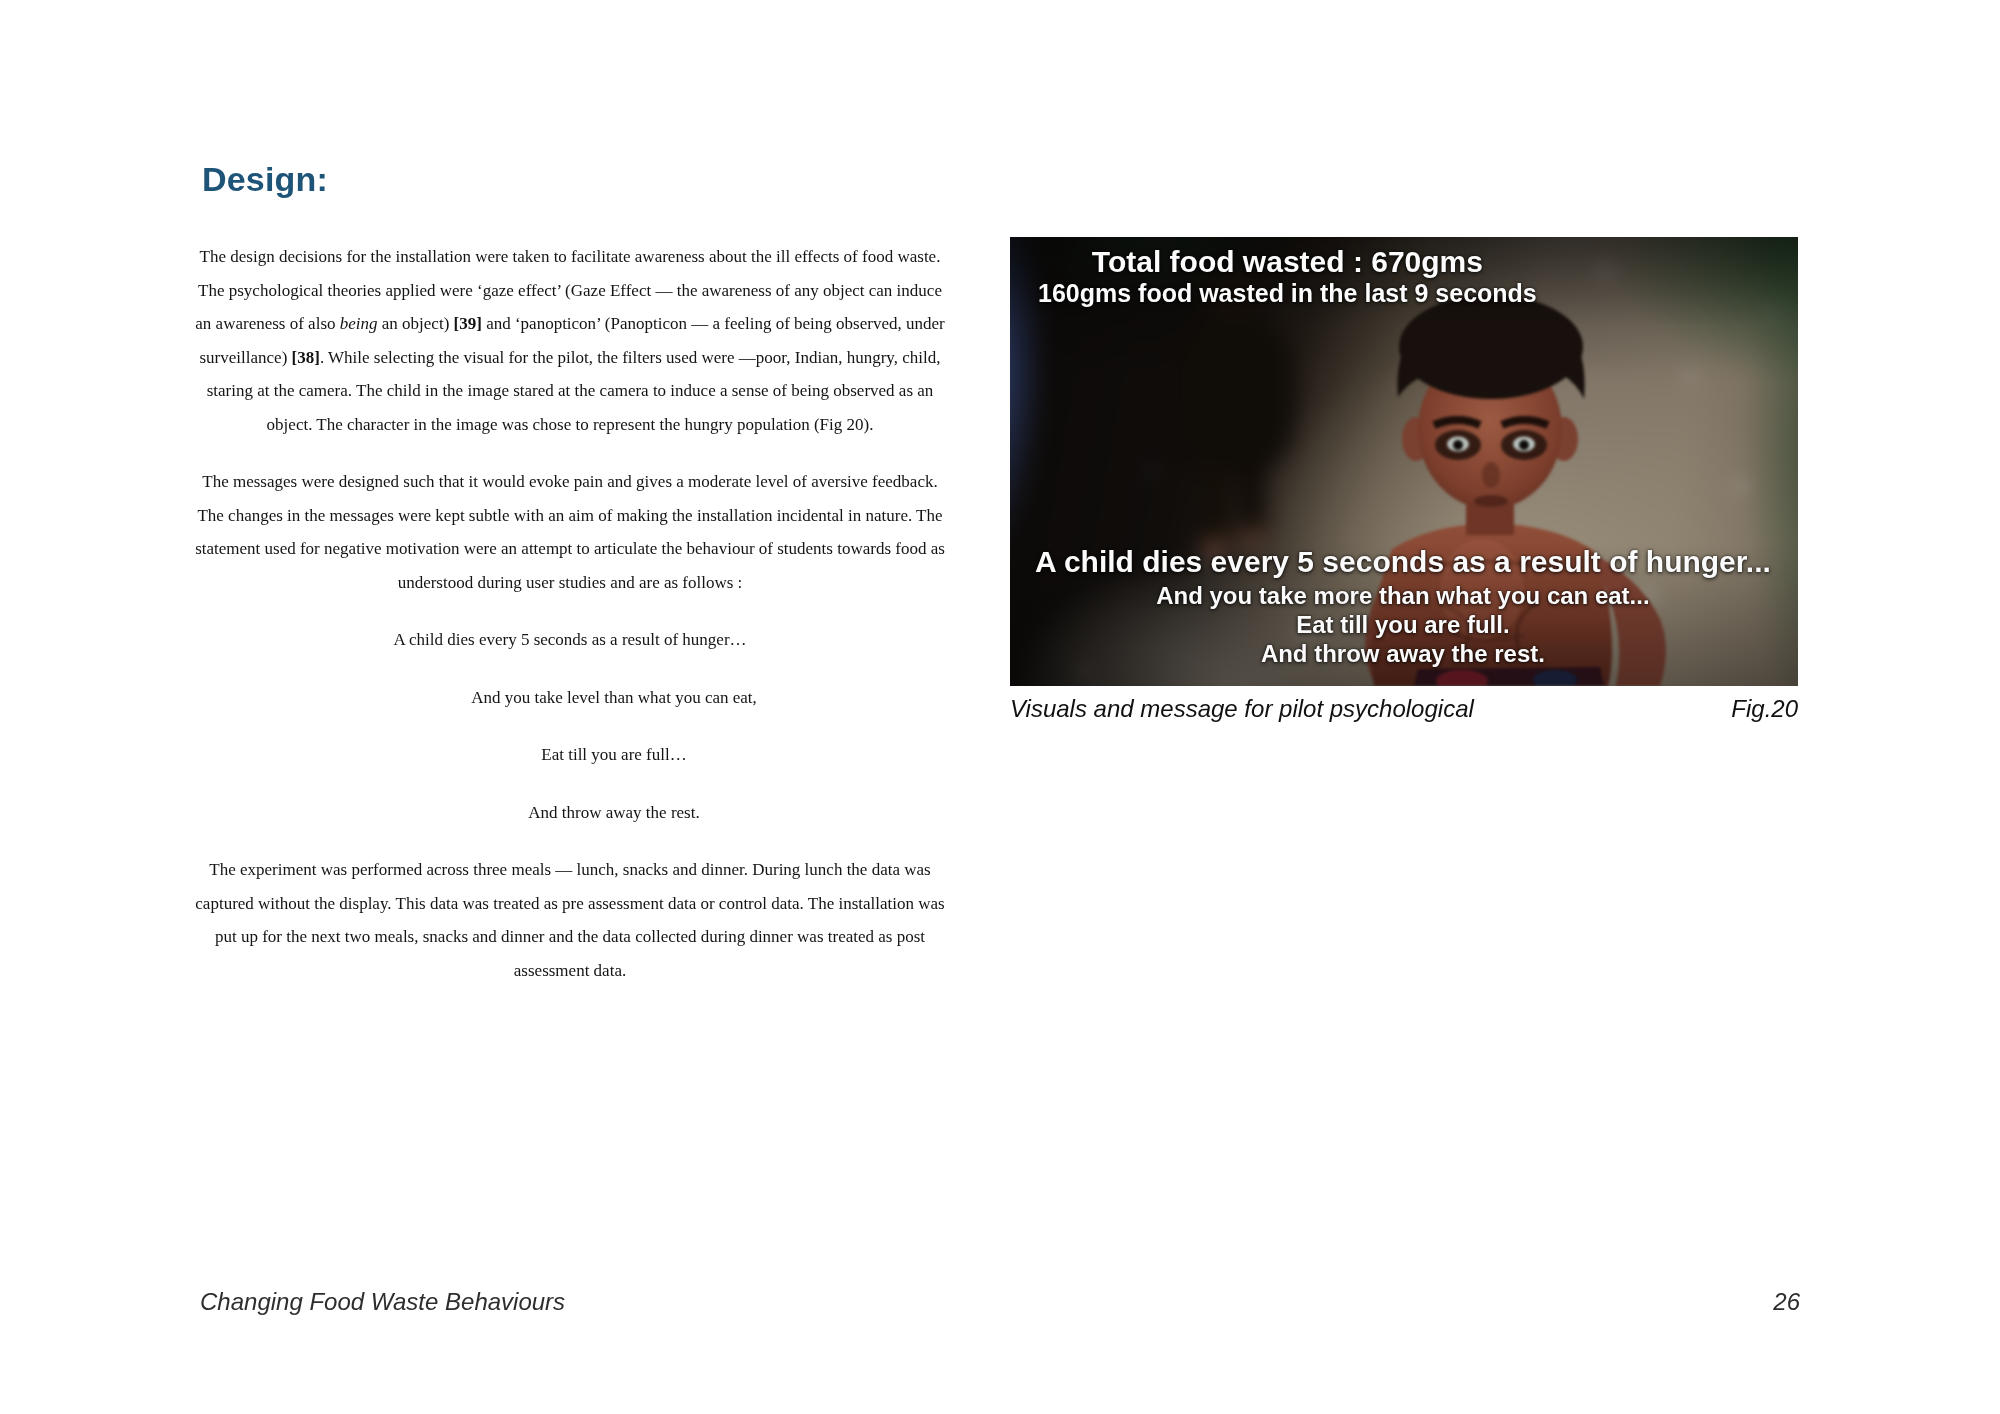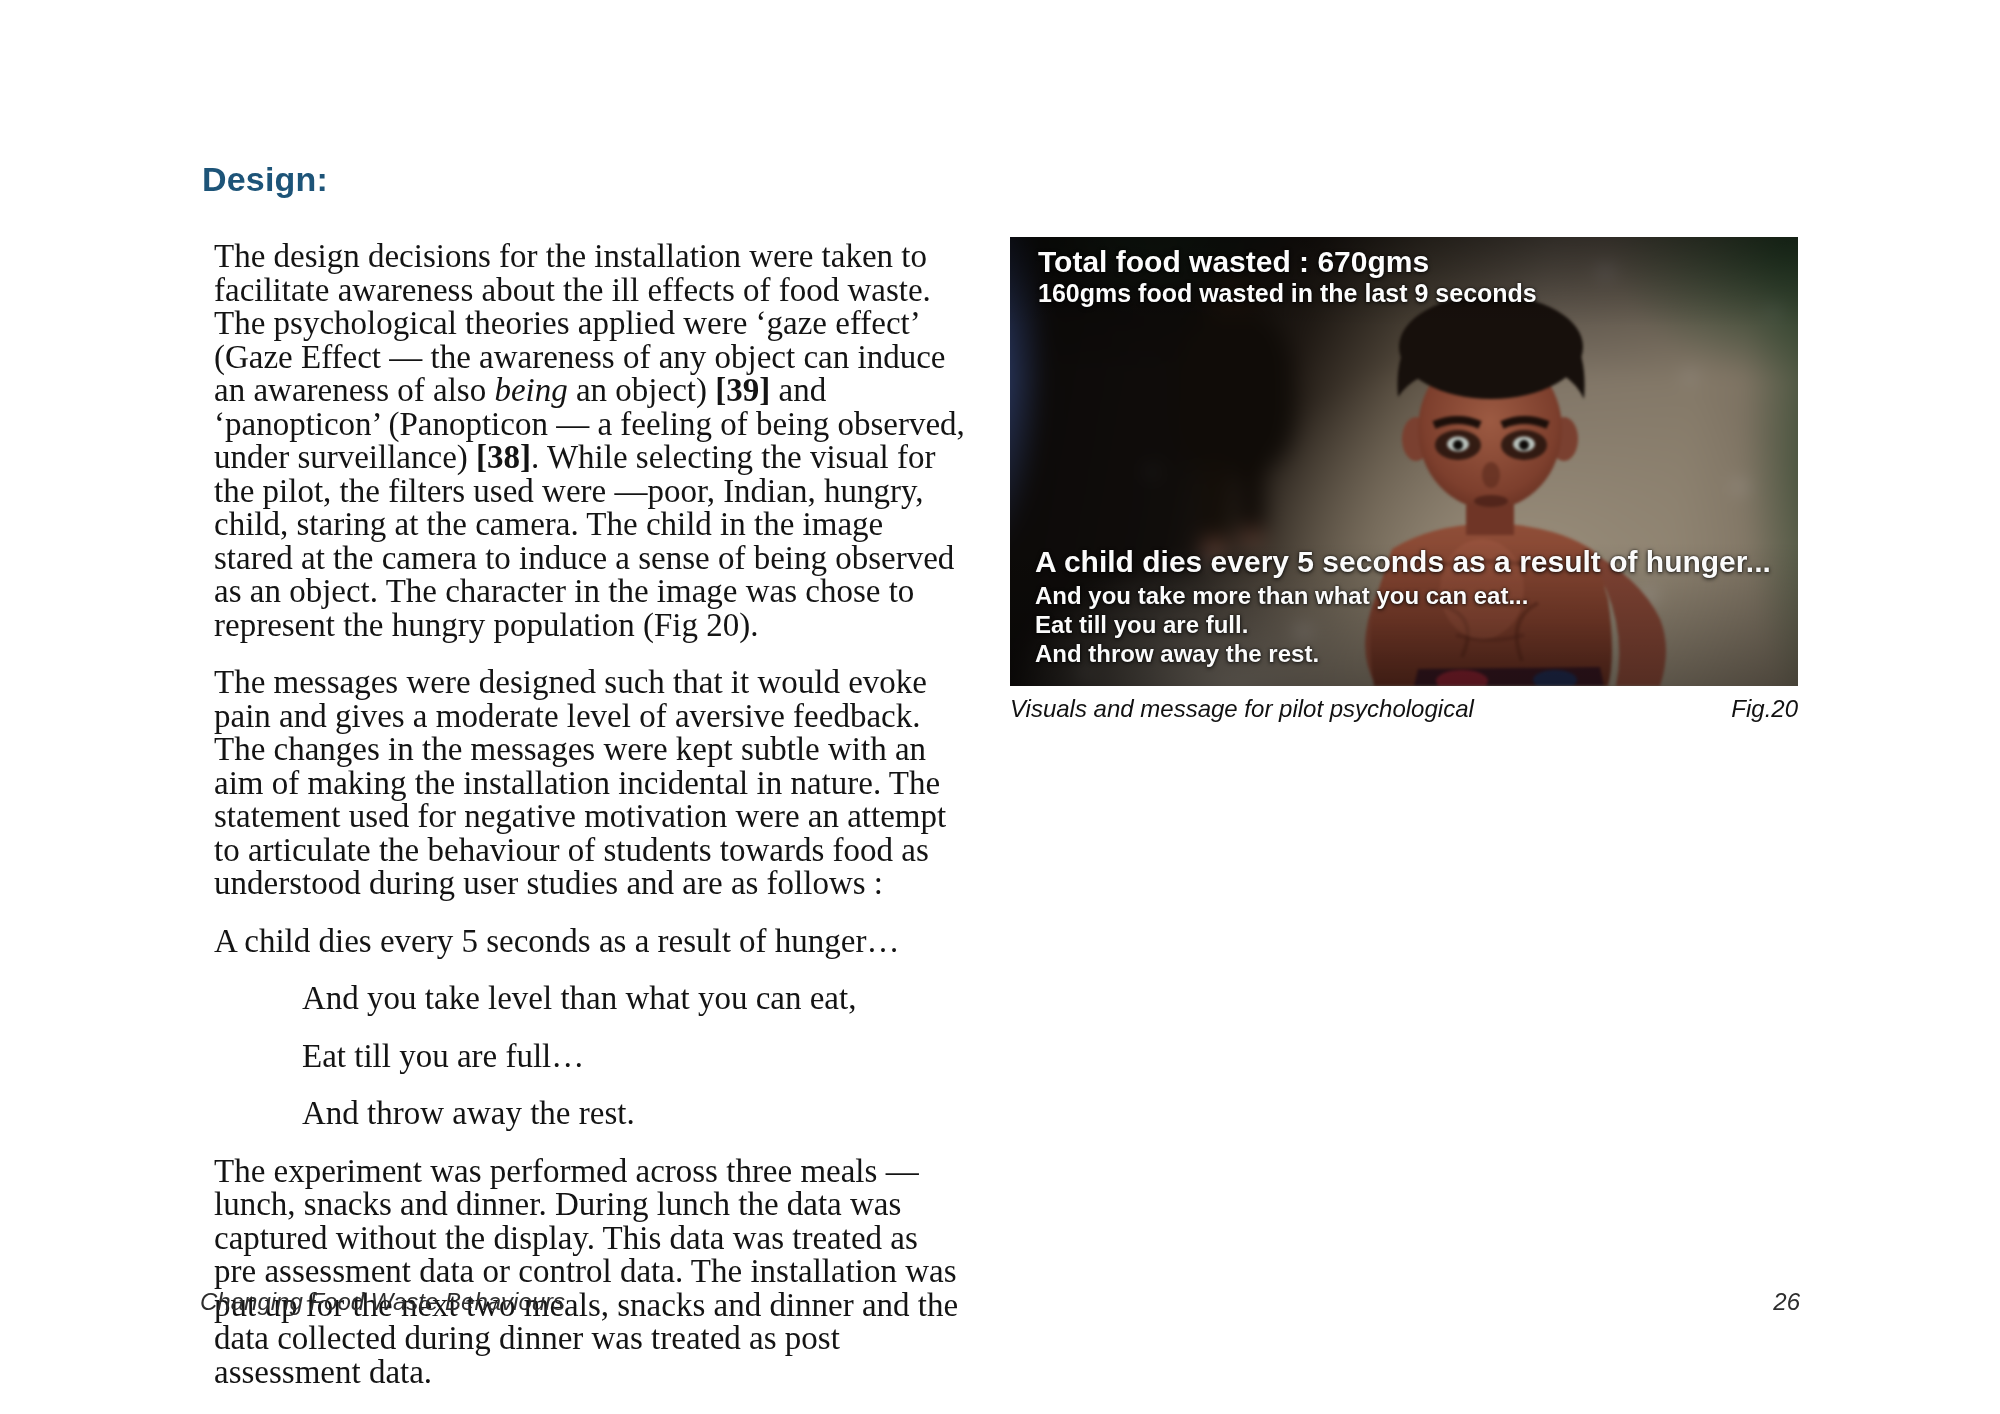--- a/index.html
+++ b/index.html
@@ -4,31 +4,32 @@
 <style>
   html,body{margin:0;padding:0;}
   body{background:#ffffff;}
   .page{
     position:relative;
     width:2000px;height:1414px;
     background:#ffffff;
     overflow:hidden;
     font-family:"Liberation Serif", serif;
     color:#141414;
+    text-align:center;
   }
   
   .heading{
     position:absolute;left:202px;top:160px;
     font-family:"Liberation Sans", sans-serif;
     font-weight:bold;font-size:34px;color:#1d5478;
     letter-spacing:.2px;
   }
   .copy{
-    position:absolute;left:214px;top:240px;width:752px;
-    font-size:33px;line-height:33.5px;
+    position:absolute;left:194px;top:240px;width:752px;
+    font-size:17px;line-height:33.5px;
   }
   .copy p{margin:0 0 24px 0;}
   .copy .quote{margin:0 0 24px 0;}
   .copy .indent{padding-left:88px;}
   .seg-italic{font-style:italic;}
   .seg-bold{font-weight:bold;}
   
   .figure{
     position:absolute;left:1010px;top:237px;width:788px;height:449px;
     overflow:hidden;background:#0f766e;

